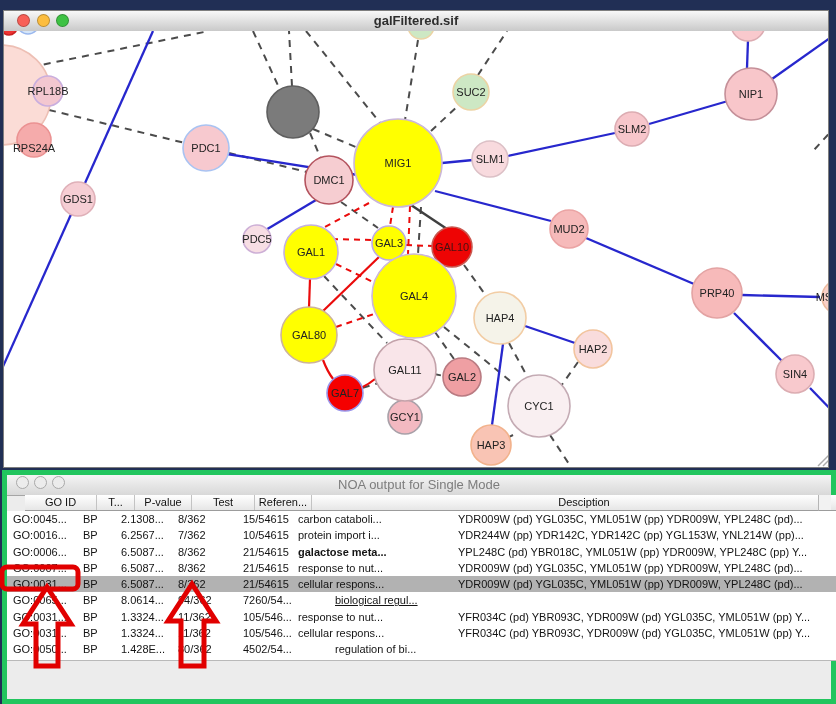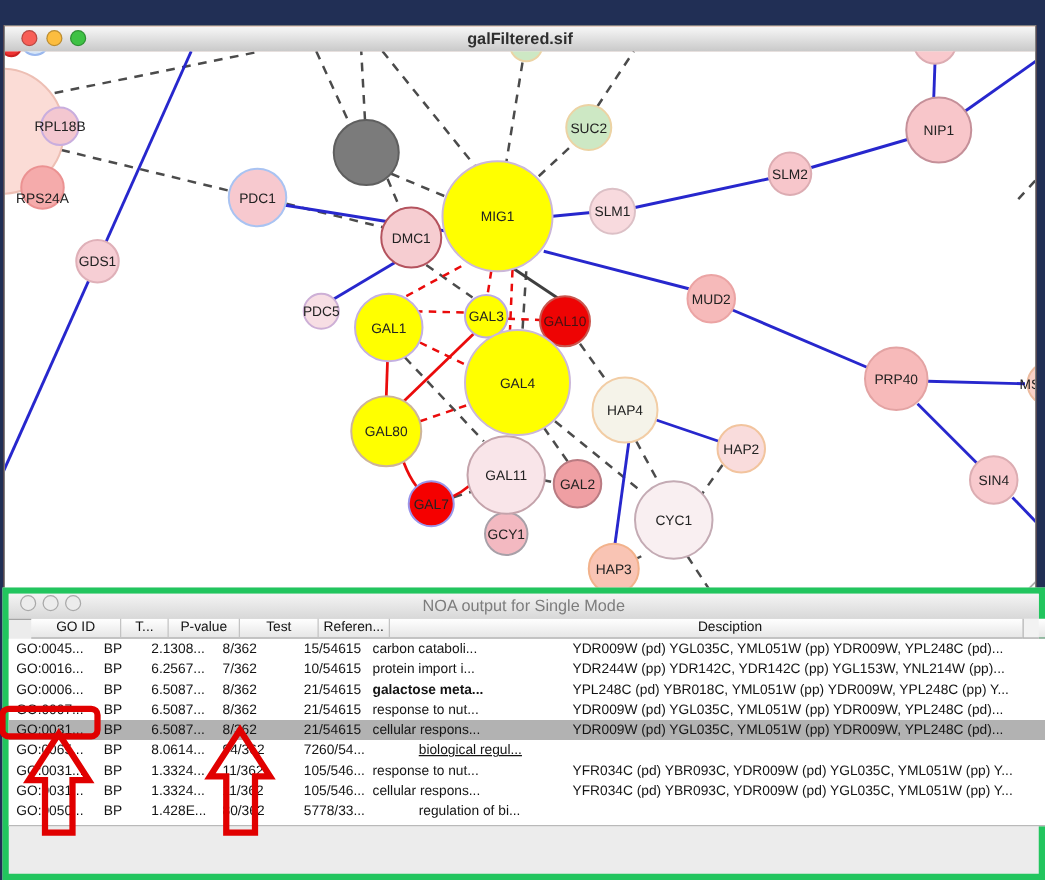--- a/index.html
+++ b/index.html
@@ -1,20 +1,20 @@
 <!DOCTYPE html>
 <html><head>
 <meta charset="utf-8">
 <style>
   html,body{margin:0;padding:0;}
   body{font-family:"Liberation Sans",sans-serif;}
   #screen{position:relative;width:836px;height:704px;background:#212f55;overflow:hidden;}
 
   
-  #graph-win{position:absolute;left:3px;top:20px;width:826px;height:458px;background:#c2410c;
+  #graph-win{position:absolute;left:3px;top:10px;width:826px;height:458px;background:#fca5a5;
     border:1px solid #7e7e7e;box-sizing:border-box;}
   .titlebar{position:relative;height:20px;background:linear-gradient(#f8f8f8,#c9c9c9);
     border-bottom:1px solid #8f8f8f;}
   .titlebar .title{position:absolute;left:0;right:0;top:0;height:20px;line-height:20px;
     text-align:center;font-size:13px;color:#2e2e2e;font-weight:700;}
   .tl{position:absolute;top:3px;width:13px;height:13px;border-radius:50%;box-sizing:border-box;border:1px solid rgba(0,0,0,.25);}
   #graph-canvas{position:absolute;left:0;top:20px;width:824px;height:436px;background:#fff;overflow:hidden;}
 
   .e-dash{stroke:#4b4b4b;stroke-width:2;stroke-dasharray:7 6;fill:none;}
   .e-solid{stroke:#3f3f3f;stroke-width:2.4;fill:none;}
@@ -280,21 +280,21 @@
           <div class="td" style="width: 63px; padding-left: 4px;">11/362</div>
           <div class="td" style="width: 57px; padding-left: 6px;">105/546...</div>
           <div class="td" style="width: 123px; padding-left: 4px;">cellular respons...</div>
           <div class="td" style="padding-left: 4px;">YFR034C (pd) YBR093C, YDR009W (pd) YGL035C, YML051W (pp) Y...</div>
         </div>
         <div class="tr">
           <div class="td" style="width: 72px; padding-left: 6px;">GO:0050...</div>
           <div class="td" style="width: 38px; padding-left: 4px;">BP</div>
           <div class="td" style="width: 57px; padding-left: 4px;">1.428E...</div>
           <div class="td" style="width: 63px; padding-left: 4px;">80/362</div>
-          <div class="td" style="width: 57px; padding-left: 6px;">5778/33...</div>
+          <div class="td" style="width: 57px; padding-left: 6px;">4502/54...</div>
           <div class="td" style="width: 123px; padding-left: 4px;">regulation of bi...</div>
         </div>
       </div>
   </div>
 
   <svg id="ann" width="836" height="704" viewBox="0 0 836 704" xmlns="http://www.w3.org/2000/svg">
       <rect x="2" y="567" width="76" height="22" rx="5" class="ann" stroke="#e10000"></rect>
       <polygon points="47,587 71,624 58,624 58,666 36,666 36,624 23,624" class="ann" stroke="#e10000"></polygon>
       <polygon points="192,584 216,621 204,621 204,666 181,666 181,621 168,621" class="ann" stroke="#e10000"></polygon>
     </svg>

